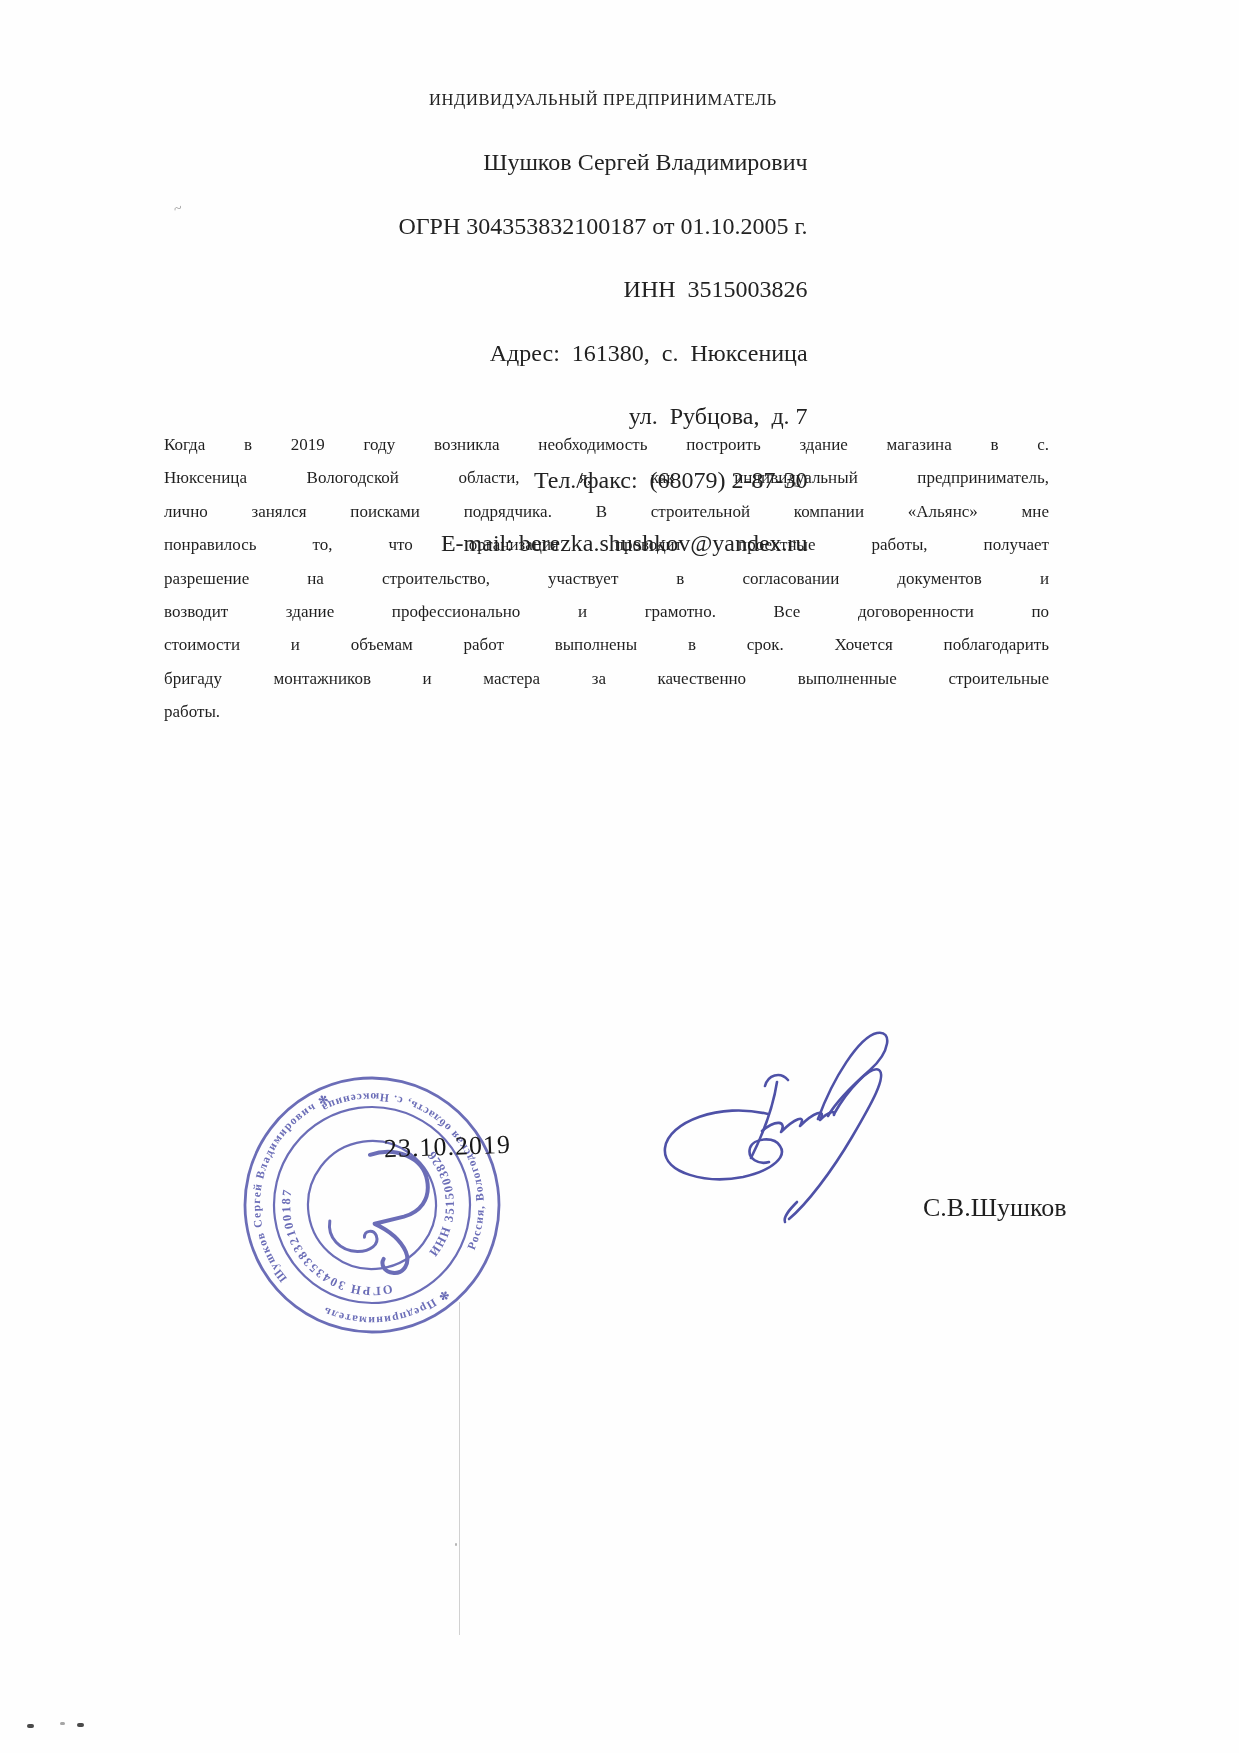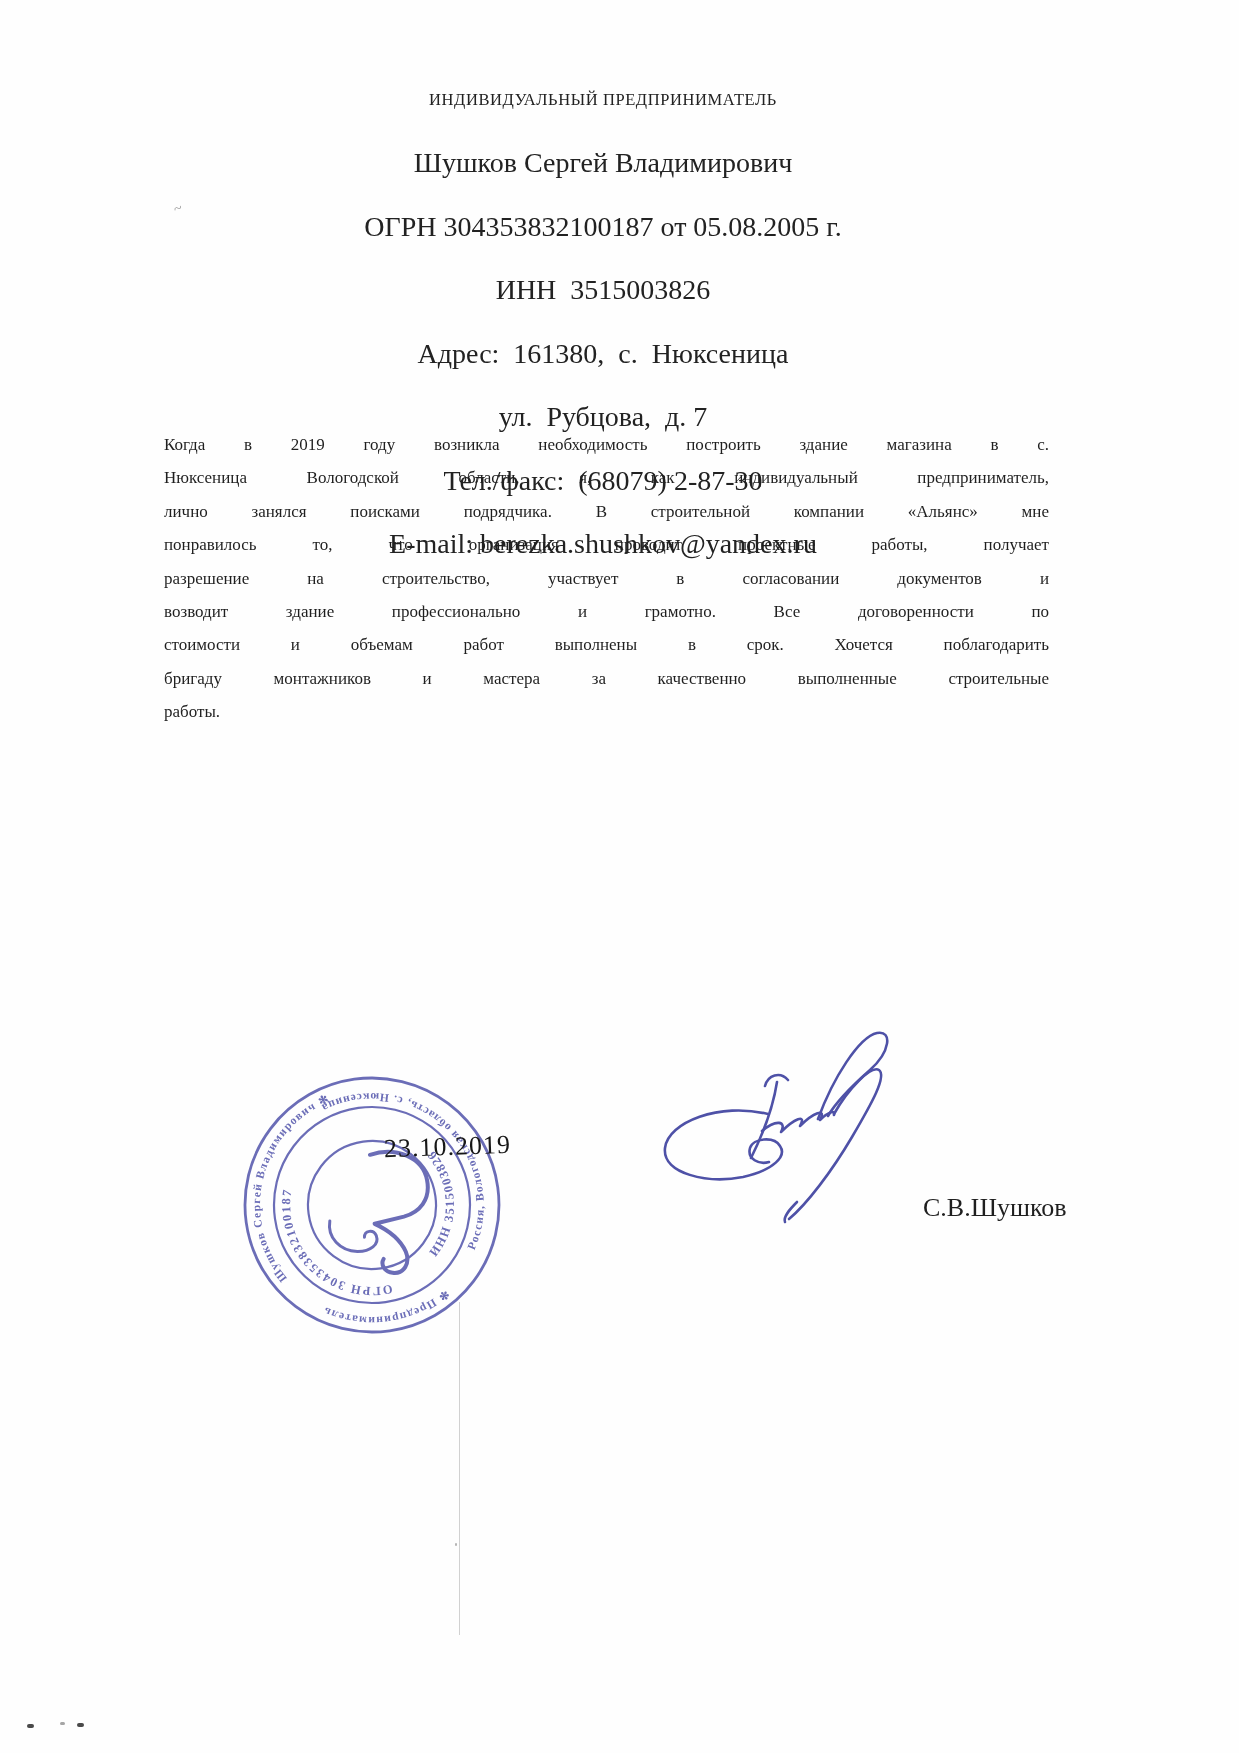--- a/index.html
+++ b/index.html
@@ -8,21 +8,21 @@
     font-family:"Liberation Serif","DejaVu Serif",serif;color:#1c1c1c;
     overflow:hidden;
   }
   .page{position:absolute;inset:0;background:#fefefe;}
 
   
   .letterhead{
     position:absolute;left:603px;top:49px;transform:translateX(-50%);
     text-align:center;white-space:pre;color:#222;
   }
-  .letterhead .lh-line{line-height:27.5px;font-size:28px;}
+  .letterhead .lh-line{line-height:27.5px;font-size:24px;text-align:right;}
   .letterhead .lh-caps{font-size:16.5px;letter-spacing:.6px;line-height:26px;padding-top:2px;}
 
   
   .body-text{
     position:absolute;left:164px;top:428px;width:885px;
     font-size:17px;color:#1f1f1f;
   }
   .body-text .b-line{
     line-height:33.4px;text-align:justify;text-align-last:justify;
   }
@@ -49,21 +49,21 @@
   .speck.s4{left:455px;top:1543px;width:2px;height:3px;background:#b5b5b5;}
 </style>
 </head>
 <body>
 
 <div class="page">
 
   <div class="letterhead">
     <div class="lh-caps">ИНДИВИДУАЛЬНЫЙ ПРЕДПРИНИМАТЕЛЬ</div>
     <div class="lh-line">Шушков Сергей Владимирович</div>
-    <div class="lh-line">ОГРН 304353832100187 от 05.08.2005 г.</div>
+    <div class="lh-line">ОГРН 304353832100187 от 01.10.2005 г.</div>
     <div class="lh-line">ИНН  3515003826</div>
     <div class="lh-line">Адрес:  161380,  с.  Нюксеница</div>
     <div class="lh-line">ул.  Рубцова,  д. 7</div>
     <div class="lh-line">Тел./факс:  (68079) 2-87-30</div>
     <div class="lh-line">E-mail: berezka.shushkov@yandex.ru</div>
   </div>
 
   <div class="body-text">
     <div class="b-line">Когда в 2019 году возникла необходимость построить здание магазина в с.</div>
     <div class="b-line">Нюксеница Вологодской области, я, как индивидуальный предприниматель,</div>

